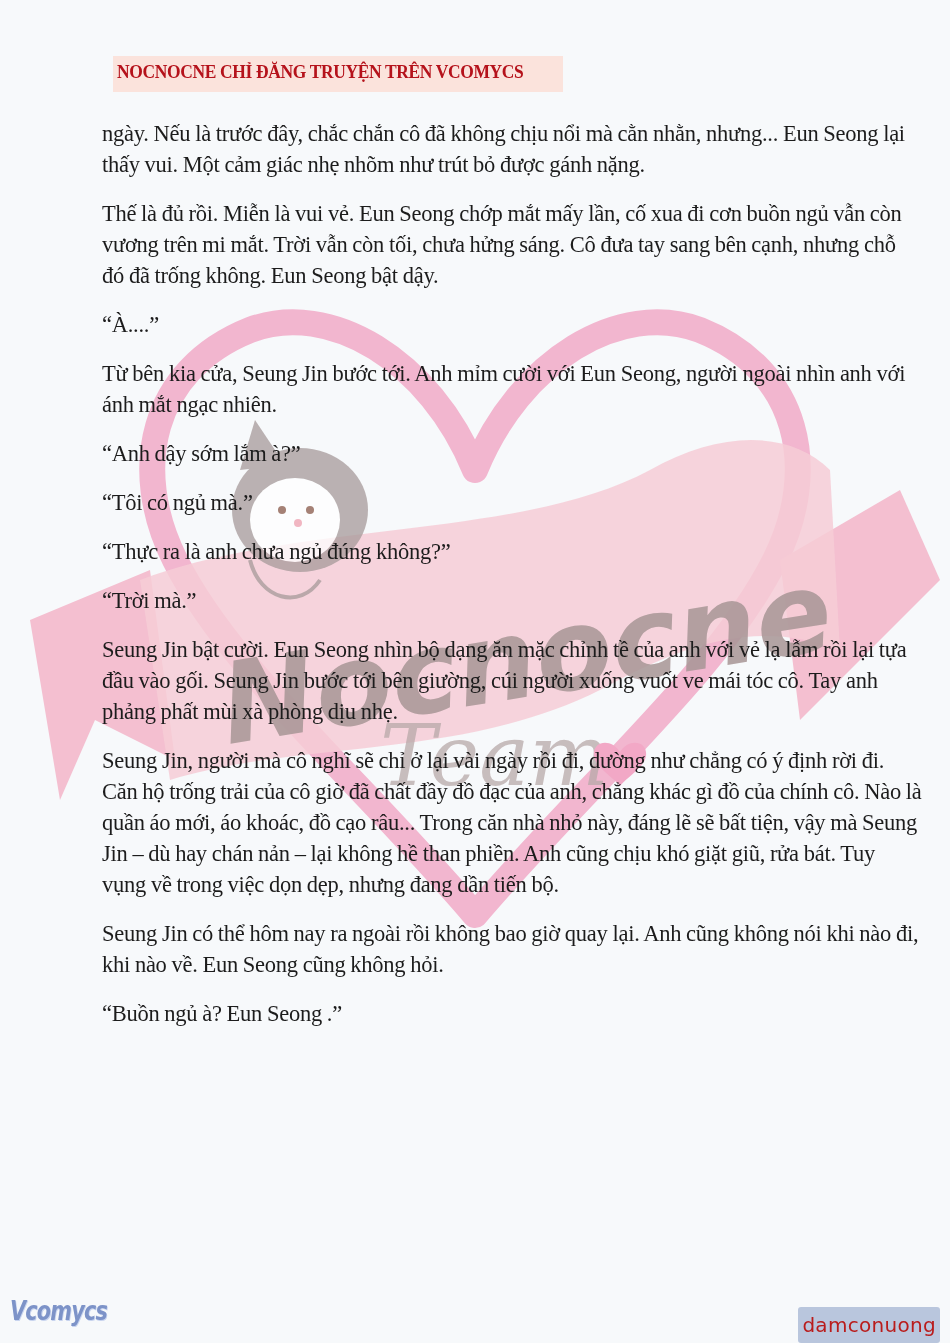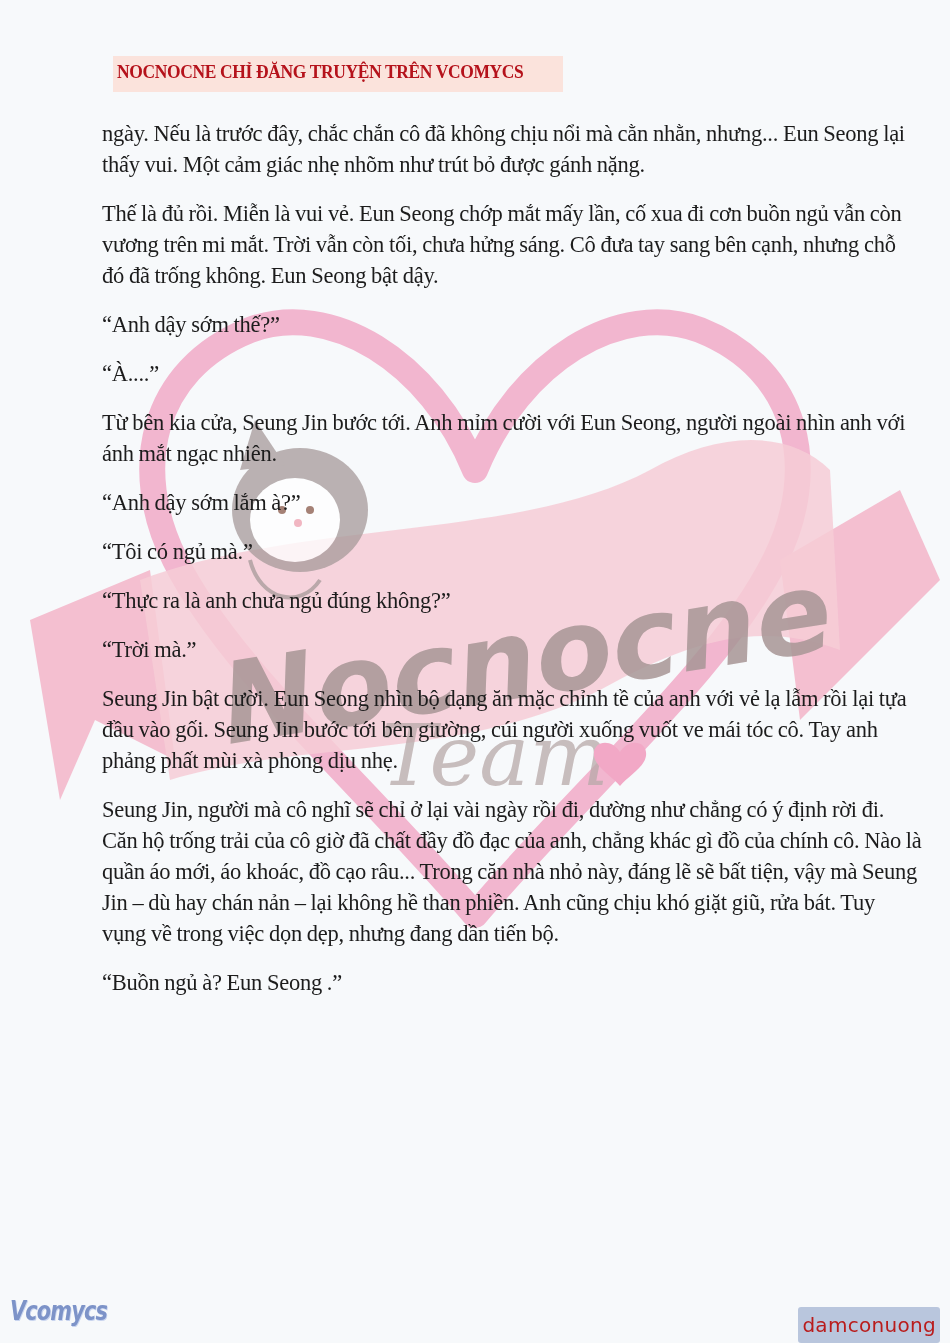--- a/index.html
+++ b/index.html
@@ -118,26 +118,26 @@
   <path d="M620 752 C 612 738, 592 740, 594 756 C 596 768, 612 776, 620 786 C 628 776, 644 768, 646 756 C 648 740, 628 738, 620 752 Z" fill="#f2a8c6"></path>
 </svg>
 
 <div class="header-banner">
   <span>NOCNOCNE CHỈ ĐĂNG TRUYỆN TRÊN VCOMYCS</span>
 </div>
 
 <div class="content">
   <p class="para">ngày. Nếu là trước đây, chắc chắn cô đã không chịu nổi mà cằn nhằn, nhưng... Eun Seong lại thấy vui. Một cảm giác nhẹ nhõm như trút bỏ được gánh nặng.</p>
   <p class="para">Thế là đủ rồi. Miễn là vui vẻ. Eun Seong chớp mắt mấy lần, cố xua đi cơn buồn ngủ vẫn còn vương trên mi mắt. Trời vẫn còn tối, chưa hửng sáng. Cô đưa tay sang bên cạnh, nhưng chỗ đó đã trống không. Eun Seong bật dậy.</p>
-  <p class="para">“Anh dậy sớm thế?”</p>
   <p class="para">“À....”</p>
   <p class="para">Từ bên kia cửa, Seung Jin bước tới. Anh mỉm cười với Eun Seong, người ngoài nhìn anh với ánh mắt ngạc nhiên.</p>
   <p class="para">“Anh dậy sớm lắm à?”</p>
   <p class="para">“Tôi có ngủ mà.”</p>
   <p class="para">“Thực ra là anh chưa ngủ đúng không?”</p>
   <p class="para">“Trời mà.”</p>
   <p class="para">Seung Jin bật cười. Eun Seong nhìn bộ dạng ăn mặc chỉnh tề của anh với vẻ lạ lẫm rồi lại tựa đầu vào gối. Seung Jin bước tới bên giường, cúi người xuống vuốt ve mái tóc cô. Tay anh phảng phất mùi xà phòng dịu nhẹ.</p>
   <p class="para">Seung Jin, người mà cô nghĩ sẽ chỉ ở lại vài ngày rồi đi, dường như chẳng có ý định rời đi. Căn hộ trống trải của cô giờ đã chất đầy đồ đạc của anh, chẳng khác gì đồ của chính cô. Nào là quần áo mới, áo khoác, đồ cạo râu... Trong căn nhà nhỏ này, đáng lẽ sẽ bất tiện, vậy mà Seung Jin – dù hay chán nản – lại không hề than phiền. Anh cũng chịu khó giặt giũ, rửa bát. Tuy vụng về trong việc dọn dẹp, nhưng đang dần tiến bộ.</p>
+  <p class="para">Seung Jin có thể hôm nay ra ngoài rồi không bao giờ quay lại. Anh cũng không nói khi nào đi, khi nào về. Eun Seong cũng không hỏi.</p>
   <p class="para">“Buồn ngủ à? Eun Seong .”</p>
 </div>
 
 <div class="footer-logo">Vcomycs</div>
 <div class="footer-site">damconuong</div>
 
 </body></html>

